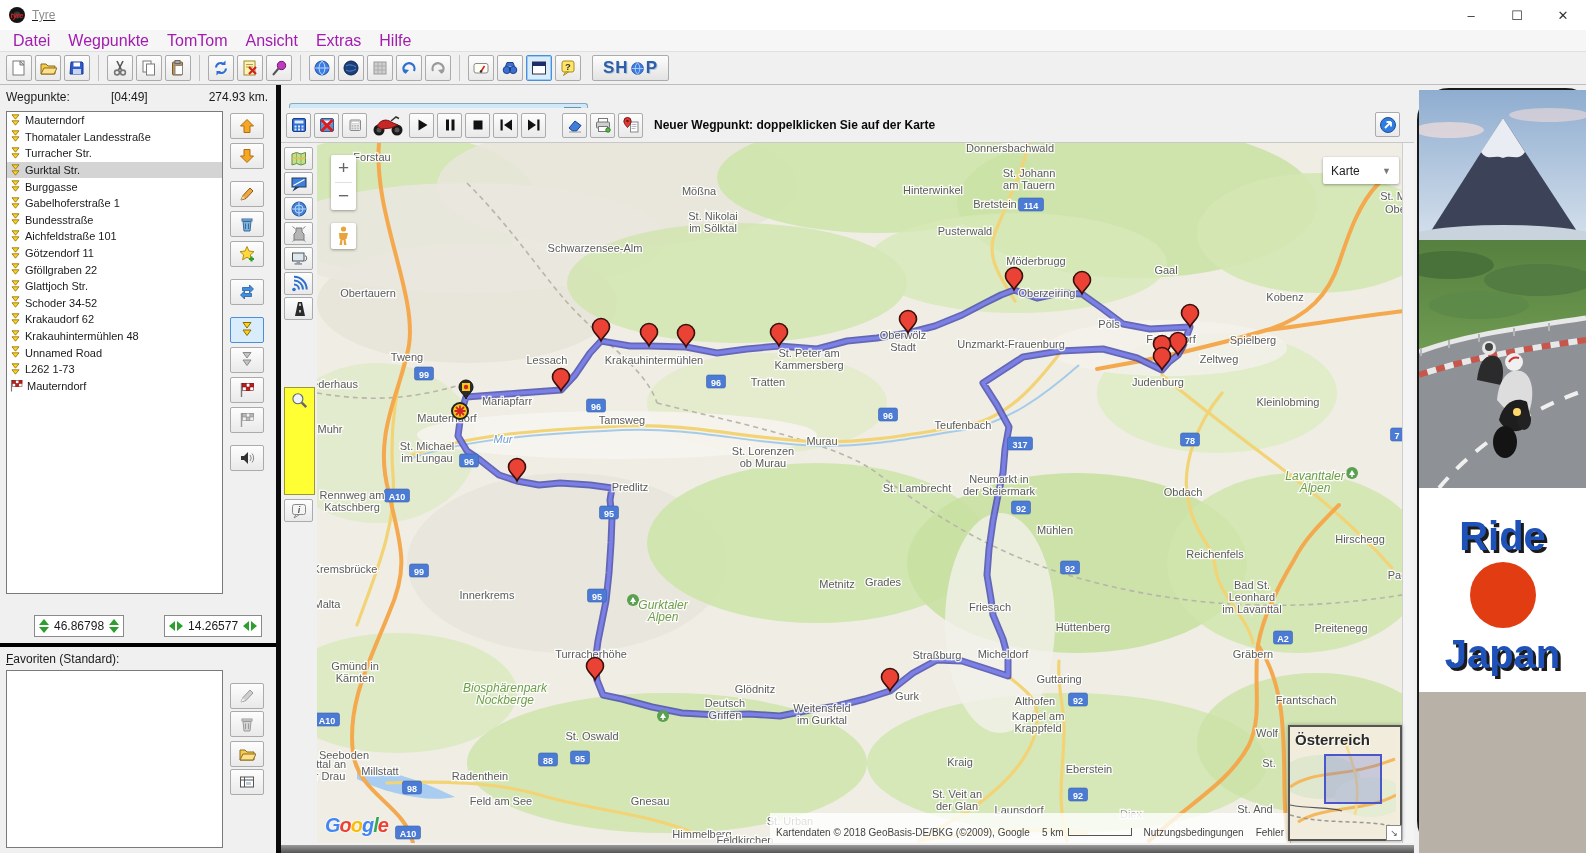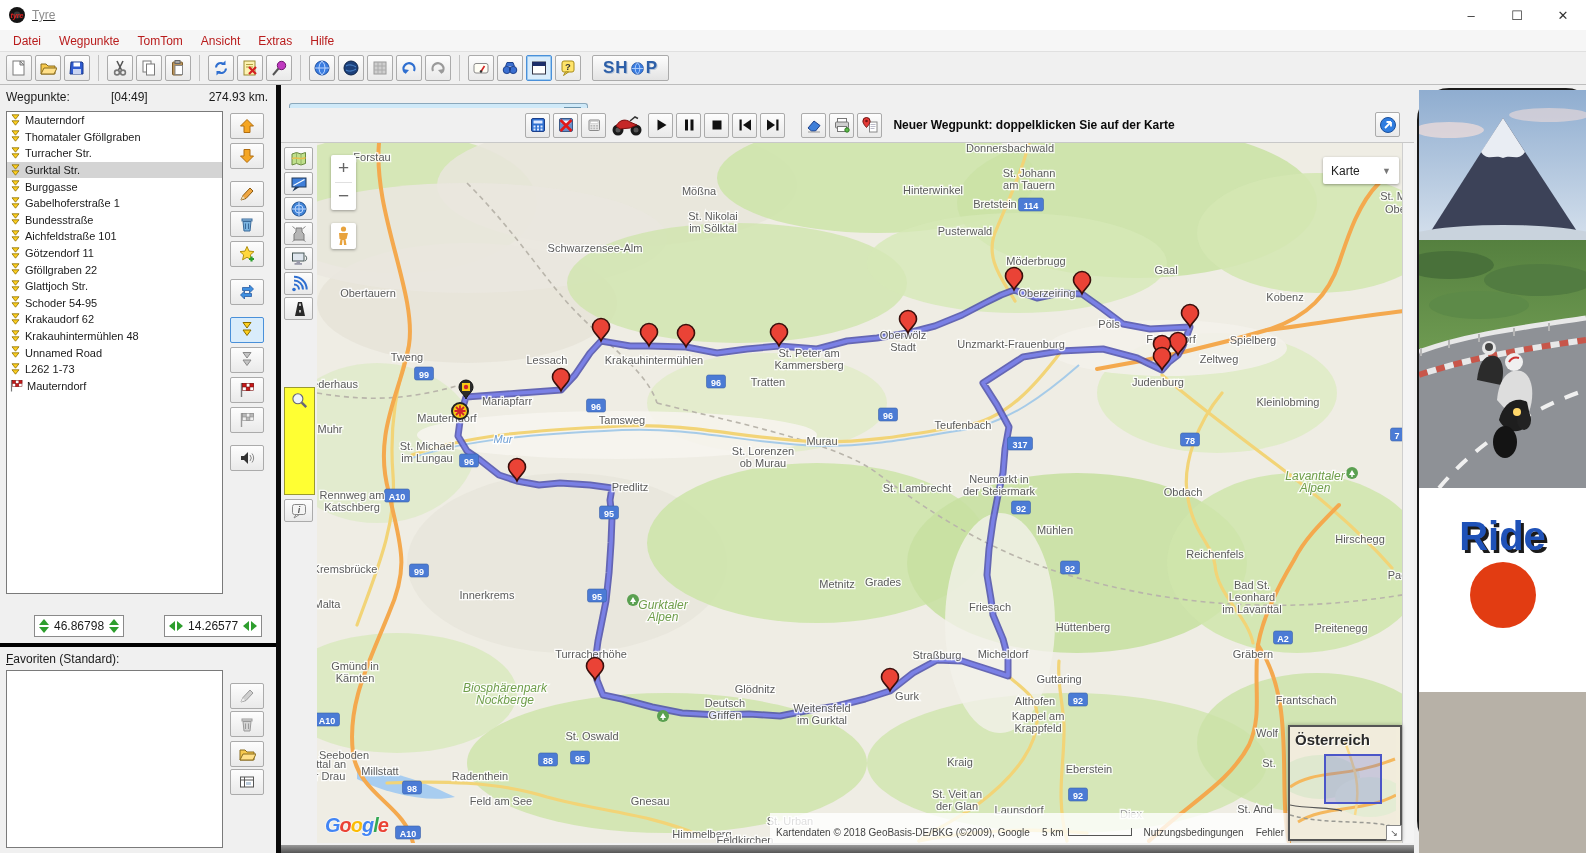--- a/index.html
+++ b/index.html
@@ -6,21 +6,21 @@
   body{width:1586px;height:853px;position:relative;overflow:hidden;
        font-family:"Liberation Sans",sans-serif;background:#f0f0f0;color:#1a1a1a;-webkit-font-smoothing:antialiased;}
   
   .titlebar{position:absolute;left:0;top:0;width:1586px;height:30px;background:#ffffff;border-bottom:1px solid #e4e4e4;display:flex;align-items:center;text-decoration:underline;}
   .appicon{width:18px;height:18px;margin:0 6px 0 8px;}
   .apptitle{font-size:12px;color:#8e8e8e;}
   .wincontrols{position:absolute;right:0;top:0;height:30px;display:flex;}
   .winbtn{width:46px;height:30px;display:flex;align-items:center;justify-content:center;font-size:13px;color:#333;}
   
   .menubar{position:absolute;left:0;top:30px;width:1586px;height:22px;background:#f6f6f6;border-bottom:1px solid #e0e0e0;display:flex;align-items:center;padding-left:4px;box-sizing:border-box;}
-  .menuitem{font-size:12px;padding:2px 9px;color:#b91c1c;}
+  .menuitem{font-size:16px;padding:2px 9px;color:#a21caf;}
   
   .toolbar{position:absolute;left:0;top:52px;width:1586px;height:33px;background:#f0f0f0;border-bottom:1px solid #bdbdbd;display:flex;align-items:center;padding-left:6px;box-sizing:border-box;gap:3px;}
   .tsep{width:1px;height:26px;background:#c2c2c2;margin:0 5px;}
   .tbtn{width:26px;height:26px;border:1px solid #ababab;border-radius:2px;background:linear-gradient(#fdfdfd,#e9e9e9);display:flex;align-items:center;justify-content:center;padding:0;}
   .tbtn.active{border:1px solid #4a90d9;background:#d9ecfb;box-shadow:inset 0 0 0 1px #9cc9ef;}
   .shopbtn{height:26px;border:1px solid #ababab;border-radius:2px;background:linear-gradient(#fdfdfd,#e3e3e3);display:flex;align-items:center;padding:0 10px;margin-left:8px;font-weight:bold;font-size:17px;color:#2d5fa8;text-shadow:1px 1px 0 #b9c6d8;letter-spacing:1px;}
   .shopbtn svg{margin:0 1px;}
   
   .sidebar{position:absolute;left:0;top:85px;width:276px;height:768px;background:#f0f0f0;}
   .wp-header{position:absolute;left:6px;top:5px;width:262px;display:flex;font-size:12px;}
@@ -40,21 +40,21 @@
   .fav-label{position:absolute;left:6px;top:567px;font-size:12px;}
   .fav-label u{text-decoration:underline;}
   .favbox{position:absolute;left:6px;top:585px;width:215px;height:176px;background:#fff;border:1px solid #7a7a7a;}
   .favcol{position:absolute;left:230px;top:598px;}
   .splitter{position:absolute;left:276px;top:85px;width:5px;height:768px;background:#0a0a0a;}
   
   .mappanel{position:absolute;left:281px;top:85px;width:1133px;height:760px;background:#f0f0f0;}
   .tabbar{position:absolute;left:0;top:16px;width:1133px;height:23px;border-bottom:1px solid #a8a8a8;}
   .tab{position:absolute;left:8px;top:2px;height:21px;background:#cfe9f8;border:1px solid #8aa8bc;border-bottom:none;border-radius:3px 3px 0 0;display:flex;align-items:center;padding:0 6px;font-size:11px;gap:7px;}
   .tabclose{width:15px;height:14px;background:#bfe2f5;border:1px solid #6a93ad;display:flex;align-items:center;justify-content:center;font-size:10px;color:#123;line-height:1;}
-  .maptoolbar{position:absolute;left:0;top:23px;width:1133px;height:35px;background:#f0f0f0;border-bottom:1px solid #c8c8c8;display:flex;align-items:center;padding-left:5px;box-sizing:border-box;gap:3px;justify-content:center;}
+  .maptoolbar{position:absolute;left:0;top:23px;width:1133px;height:35px;background:#f0f0f0;border-bottom:1px solid #c8c8c8;display:flex;align-items:center;padding-left:5px;box-sizing:border-box;gap:3px;}
   .mtbtn{width:25px;height:25px;border:1px solid #ababab;border-radius:2px;background:linear-gradient(#fdfdfd,#e9e9e9);display:flex;align-items:center;justify-content:center;padding:0;}
   .moto{width:36px;height:26px;display:flex;align-items:center;justify-content:center;}
   .hint{font-size:12px;font-weight:bold;color:#0a0a0a;margin-left:8px;white-space:nowrap;}
   .navext{position:absolute;right:14px;top:27px;}
   
   .strip{position:absolute;left:3px;top:62px;width:32px;}
   .stbtn{position:absolute;left:0;width:29px;height:23px;border:1px solid #ababab;border-radius:2px;background:linear-gradient(#fdfdfd,#e9e9e9);display:flex;align-items:center;justify-content:center;padding:0;}
   .yellowpane{position:absolute;left:0;top:240px;width:29px;height:106px;background:#ffff33;border:1px solid #9a9a30;}
   .yellowpane svg{margin:3px 0 0 4px;}
   
@@ -256,21 +256,21 @@
           <path d="M2 .8 h7 l-3.5 4.4 z" fill="#ffd020" stroke="#8a6d00" stroke-width=".8"></path>
           <path d="M2 6.8 h7 l-3.5 4.4 z" fill="#ffd020" stroke="#8a6d00" stroke-width=".8"></path>
         </svg>
         <span>Mauterndorf</span>
       </div>
       <div class="wprow">
         <svg width="11" height="13" viewBox="0 0 11 13">
           <path d="M2 .8 h7 l-3.5 4.4 z" fill="#ffd020" stroke="#8a6d00" stroke-width=".8"></path>
           <path d="M2 6.8 h7 l-3.5 4.4 z" fill="#ffd020" stroke="#8a6d00" stroke-width=".8"></path>
         </svg>
-        <span>Thomataler Gföllgraben</span>
+        <span>Thomataler Landesstraße</span>
       </div>
       <div class="wprow">
         <svg width="11" height="13" viewBox="0 0 11 13">
           <path d="M2 .8 h7 l-3.5 4.4 z" fill="#ffd020" stroke="#8a6d00" stroke-width=".8"></path>
           <path d="M2 6.8 h7 l-3.5 4.4 z" fill="#ffd020" stroke="#8a6d00" stroke-width=".8"></path>
         </svg>
         <span>Turracher Str.</span>
       </div>
       <div class="wprow sel">
         <svg width="11" height="13" viewBox="0 0 11 13">
@@ -326,21 +326,21 @@
           <path d="M2 .8 h7 l-3.5 4.4 z" fill="#ffd020" stroke="#8a6d00" stroke-width=".8"></path>
           <path d="M2 6.8 h7 l-3.5 4.4 z" fill="#ffd020" stroke="#8a6d00" stroke-width=".8"></path>
         </svg>
         <span>Glattjoch Str.</span>
       </div>
       <div class="wprow">
         <svg width="11" height="13" viewBox="0 0 11 13">
           <path d="M2 .8 h7 l-3.5 4.4 z" fill="#ffd020" stroke="#8a6d00" stroke-width=".8"></path>
           <path d="M2 6.8 h7 l-3.5 4.4 z" fill="#ffd020" stroke="#8a6d00" stroke-width=".8"></path>
         </svg>
-        <span>Schoder 54-95</span>
+        <span>Schoder 34-52</span>
       </div>
       <div class="wprow">
         <svg width="11" height="13" viewBox="0 0 11 13">
           <path d="M2 .8 h7 l-3.5 4.4 z" fill="#ffd020" stroke="#8a6d00" stroke-width=".8"></path>
           <path d="M2 6.8 h7 l-3.5 4.4 z" fill="#ffd020" stroke="#8a6d00" stroke-width=".8"></path>
         </svg>
         <span>Krakaudorf 62</span>
       </div>
       <div class="wprow">
         <svg width="11" height="13" viewBox="0 0 11 13">
@@ -1069,15 +1069,16 @@
       <path d="M78 310 C80 288 90 278 102 281 C114 285 116 305 110 322 L96 330 Z" fill="#ddd"></path>
       <path d="M80 330 C84 312 98 306 108 312 L112 330 C104 345 88 345 80 330 Z" fill="#1e1e1e"></path>
       <ellipse cx="86" cy="352" rx="12" ry="16" fill="#141414"></ellipse>
       <ellipse cx="105" cy="330" rx="7" ry="10" fill="#222"></ellipse>
       <circle cx="98" cy="322" r="4" fill="#ffd76a"></circle>
     </g>
   </svg>
   <div class="ridejapan">
     <div class="rj rj1">Ride</div>
     <div class="sun"></div>
+    <div class="rj">Japan</div>
   </div>
   <div class="graybox"></div>
 </div>
 
 </body></html>

